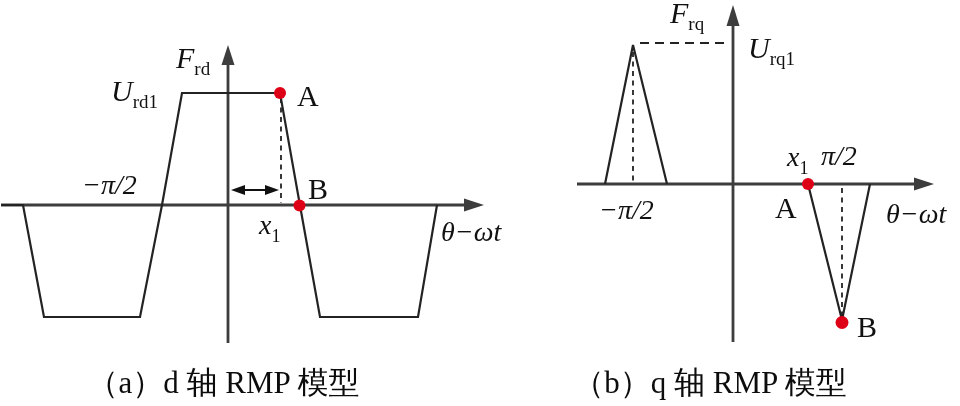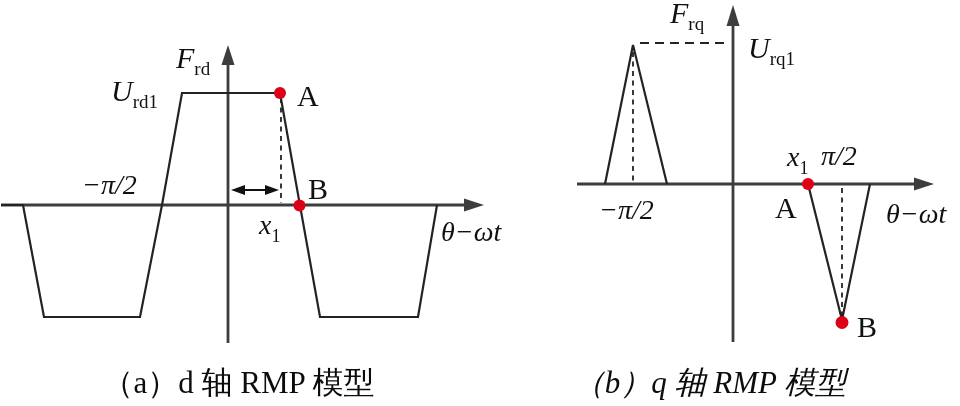--- a/index.html
+++ b/index.html
@@ -23,22 +23,22 @@
   .fs30 { font-size: 30px; }
   .fs28 { font-size: 28px; }
   tspan.sub { font-style: normal; font-size: 19px; }
   tspan.subsm { font-style: normal; font-size: 18px; }
   .caption {
     position: absolute; top: 363px; height: 40px;
     font-size: 31px; color: #0c0c0c; text-align: center;
     font-family: "Liberation Serif", serif;
     white-space: nowrap; line-height: 40px;
   }
-  .caption-a { left: 16px;   width: 445px; }
-  .caption-b { left: 490px; width: 440px; font-style: italic; }
+  .caption-a { left: 1px;   width: 445px; }
+  .caption-b { left: 490px; width: 440px; }
 </style>
 </head>
 <body>
 
 <div class="figure-wrap">
   <svg width="960" height="358" viewBox="0 0 960 358">
 
     <g>
 
       <line class="axis" x1="1" y1="205" x2="468" y2="205"></line>

